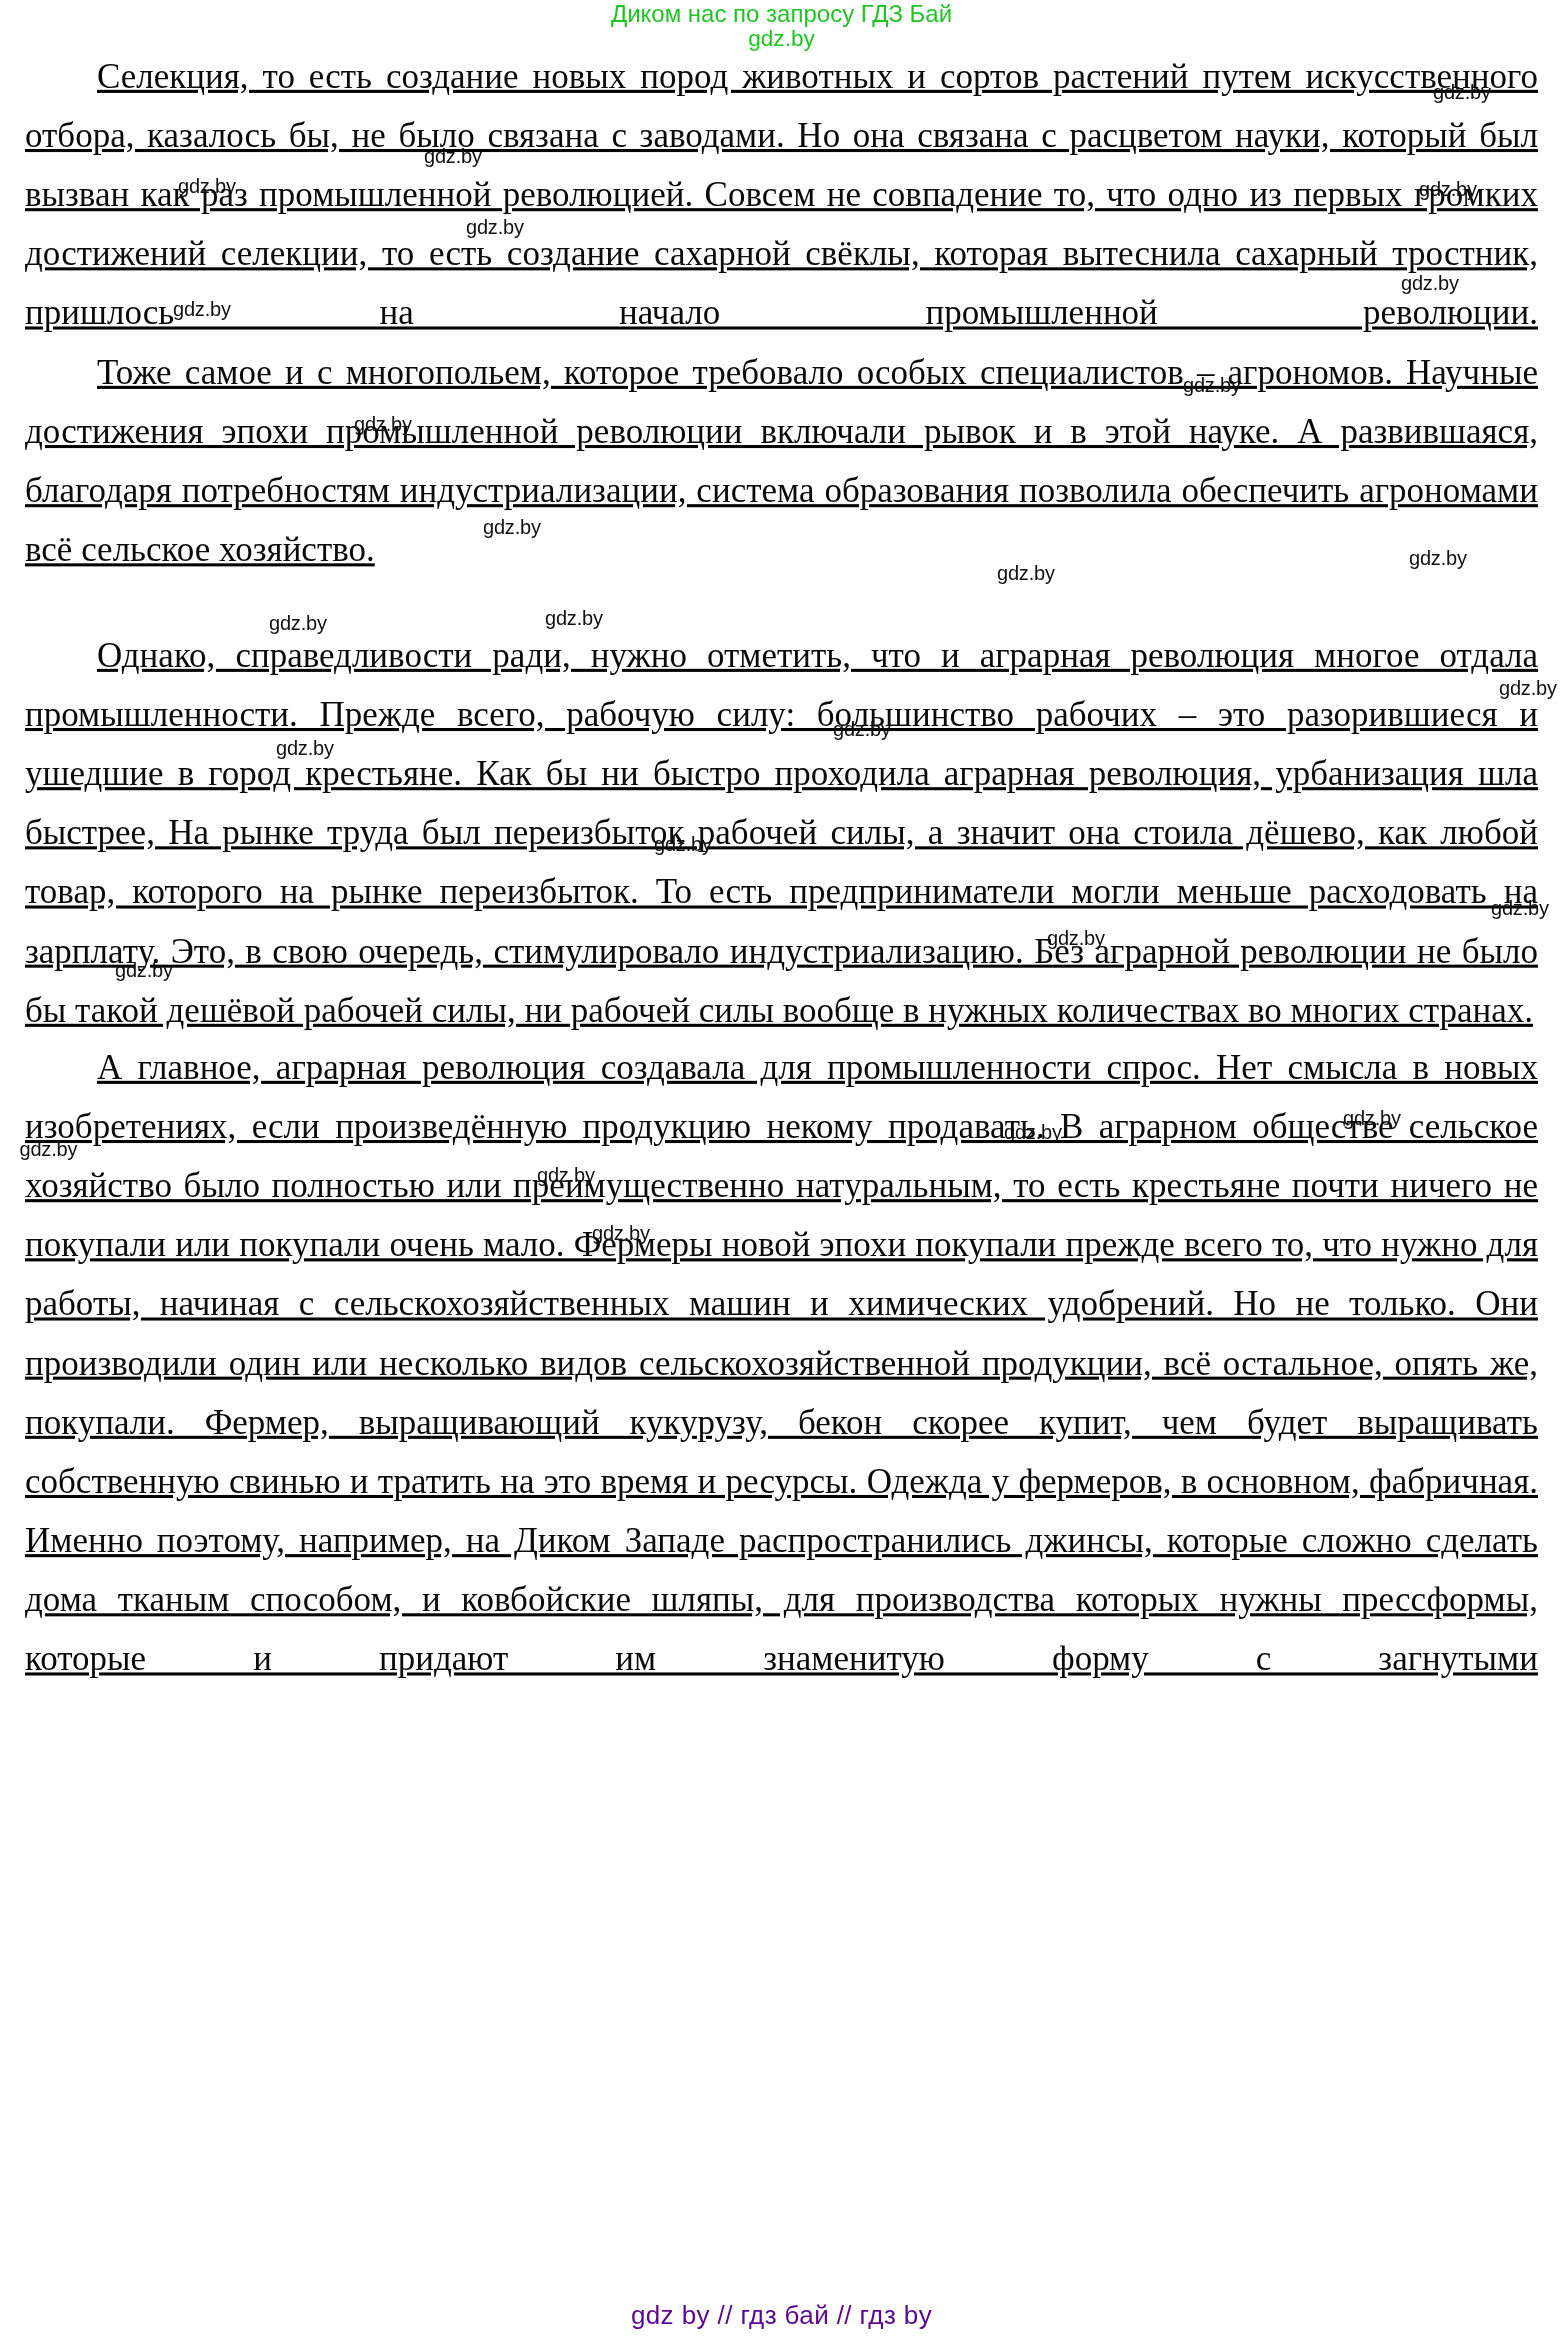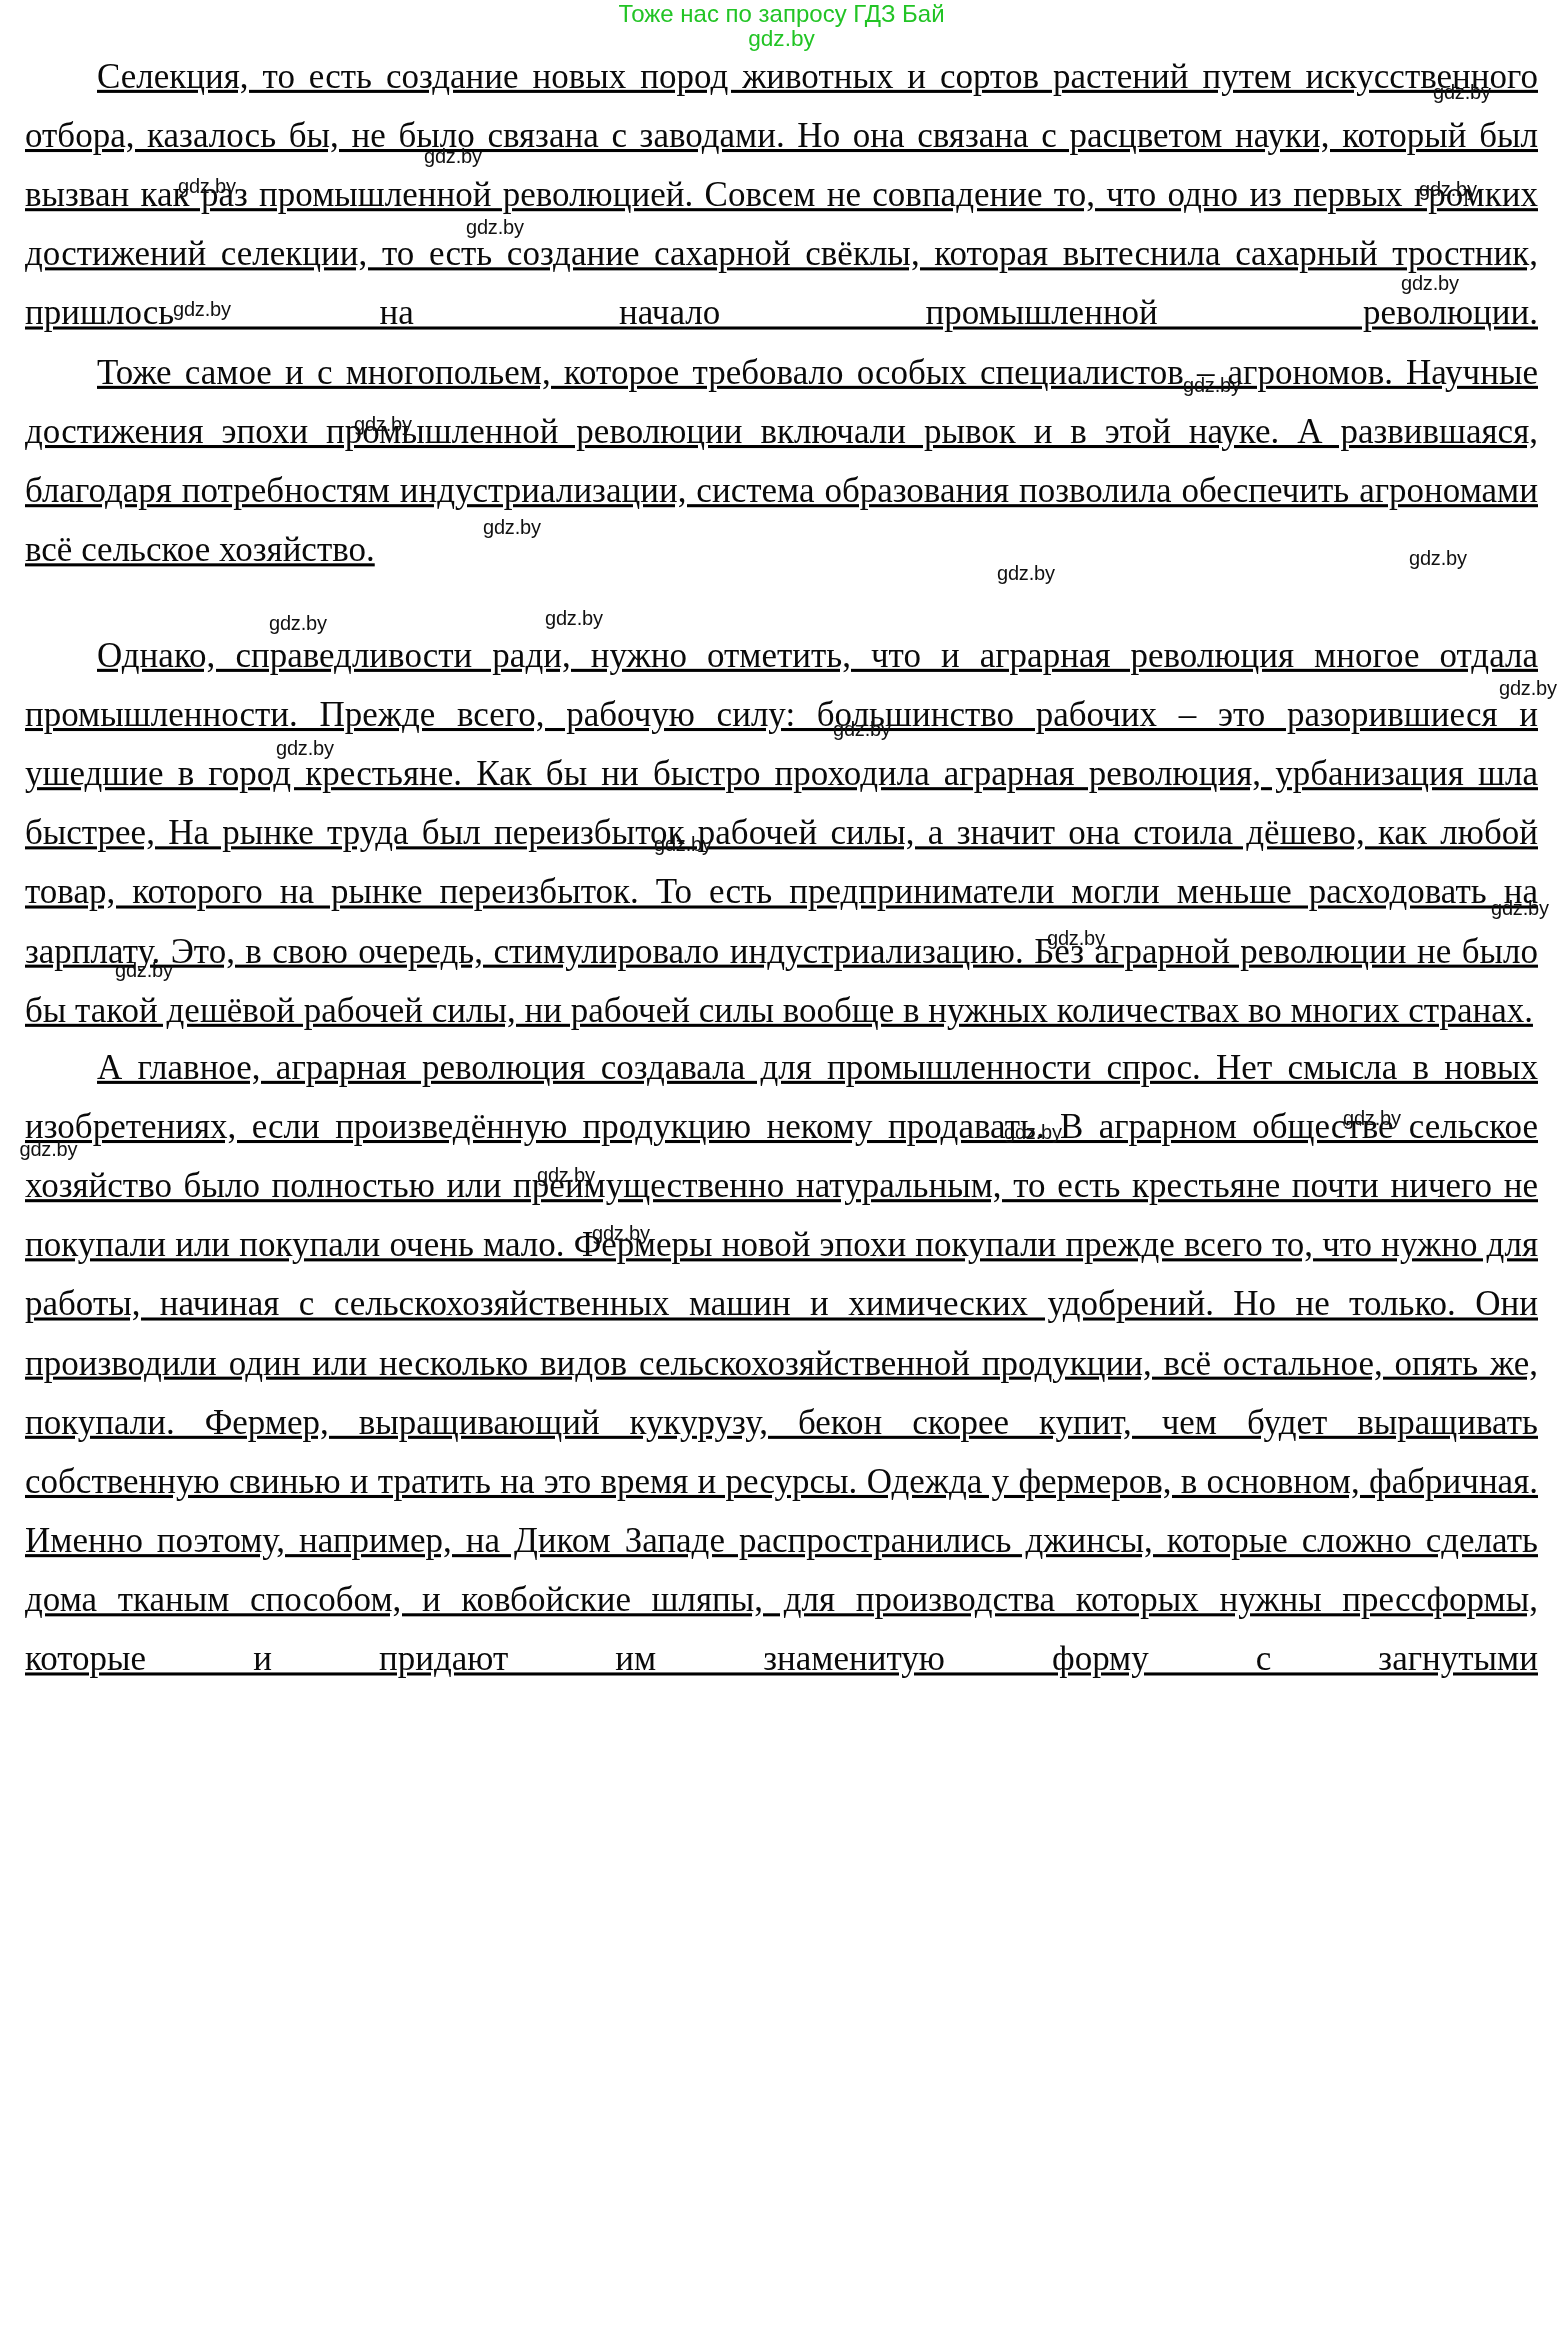--- a/index.html
+++ b/index.html
@@ -101,21 +101,21 @@
     color: #5b0a8f;
     letter-spacing: 0.4px;
     white-space: nowrap;
   }
 </style>
 </head>
 <body>
 
 <div class="page">
 
-  <div class="promo">Тоже нас по запросу ГДЗ Бай</div>
+  <div class="promo">Диком нас по запросу ГДЗ Бай</div>
   <div class="promo-sub">gdz.by</div>
 
   <div class="doc">
     <p class="para justify-all gap-small">Селекция, то есть создание новых пород животных и сортов растений путем искусственного отбора, казалось бы, не было связана с заводами. Но она связана с расцветом науки, который был вызван как раз промышленной революцией. Совсем не совпадение то, что одно из первых громких достижений селекции, то есть создание сахарной свёклы, которая вытеснила сахарный тростник, пришлось на начало промышленной революции.</p>
     <p class="para gap-after">Тоже самое и с многопольем, которое требовало особых специалистов – агрономов. Научные достижения эпохи промышленной революции включали рывок и в этой науке. А развившаяся, благодаря потребностям индустриализации, система образования позволила обеспечить агрономами всё сельское хозяйство.</p>
     <p class="para gap-small">Однако, справедливости ради, нужно отметить, что и аграрная революция многое отдала промышленности. Прежде всего, рабочую силу: большинство рабочих – это разорившиеся и ушедшие в город  крестьяне. Как бы ни быстро проходила аграрная революция, урбанизация шла быстрее, На рынке труда был переизбыток рабочей силы, а значит она стоила дёшево, как любой товар, которого на рынке переизбыток. То есть предприниматели могли меньше расходовать на зарплату. Это, в свою очередь, стимулировало индустриализацию. Без аграрной революции не было бы такой дешёвой рабочей силы, ни рабочей силы вообще в нужных количествах во многих странах.</p>
     <p class="para justify-all">А главное, аграрная революция создавала для промышленности спрос. Нет смысла в новых изобретениях, если произведённую продукцию некому продавать. В аграрном обществе сельское хозяйство было полностью или преимущественно натуральным, то есть крестьяне почти ничего не покупали или покупали очень мало. Фермеры новой эпохи покупали прежде всего то, что нужно для работы, начиная с сельскохозяйственных машин и химических удобрений. Но не только. Они производили один или несколько видов сельскохозяйственной продукции, всё остальное, опять же, покупали. Фермер, выращивающий кукурузу, бекон скорее купит, чем будет выращивать собственную свинью и тратить на это время и ресурсы. Одежда у фермеров, в основном, фабричная. Именно поэтому, например, на Диком Западе распространились джинсы, которые сложно сделать дома тканым способом, и ковбойские шляпы, для производства которых нужны прессформы, которые и придают им знаменитую форму с загнутыми</p>
   </div>
 
   <div id="watermark-layer">
@@ -140,15 +140,16 @@
       <div class="wm" style="left: 1491px; top: 897px;">gdz.by</div>
       <div class="wm" style="left: 1047px; top: 927px;">gdz.by</div>
       <div class="wm" style="left: 115px; top: 959px;">gdz.by</div>
       <div class="wm" style="left: 1343px; top: 1107px;">gdz.by</div>
       <div class="wm" style="left: 1004px; top: 1121px;">gdz.by</div>
       <div class="wm" style="left: 537px; top: 1164px;">gdz.by</div>
       <div class="wm" style="left: 19.5px; top: 1138px;">gdz.by</div>
       <div class="wm" style="left: 592px; top: 1222px;">gdz.by</div>
     </div>
 
+  <div class="footer">gdz by  //  гдз бай  //  гдз by</div>
 
 </div>
 
 
 </body></html>

